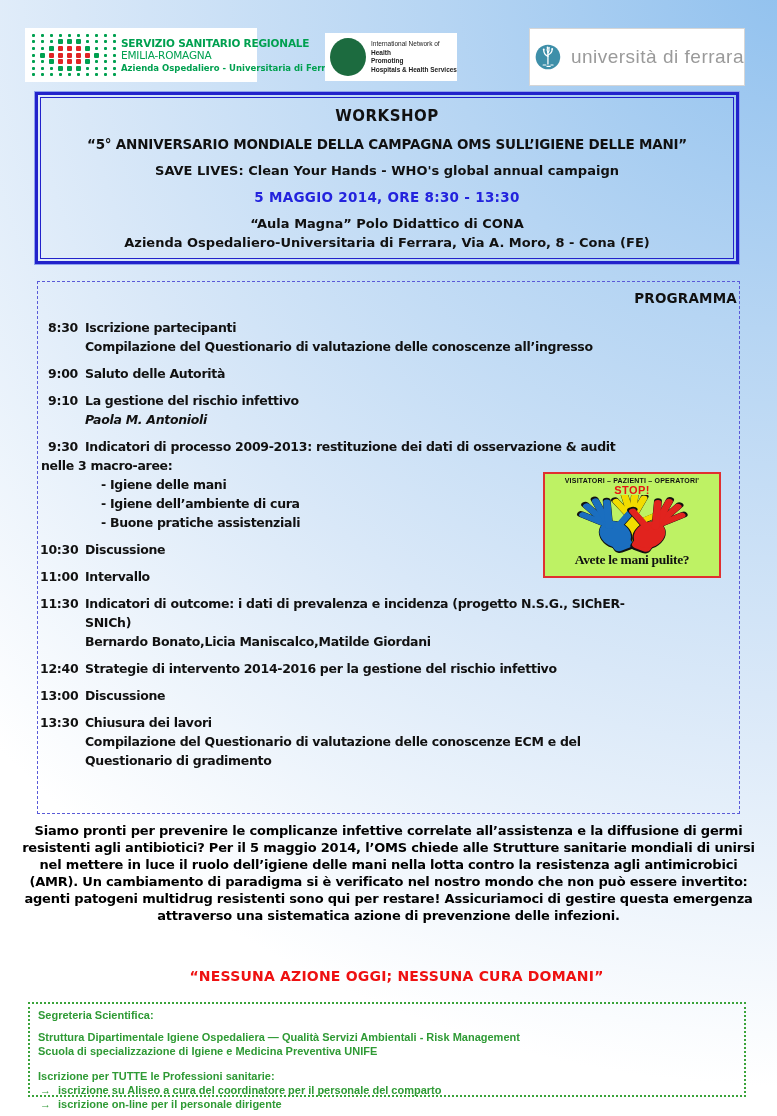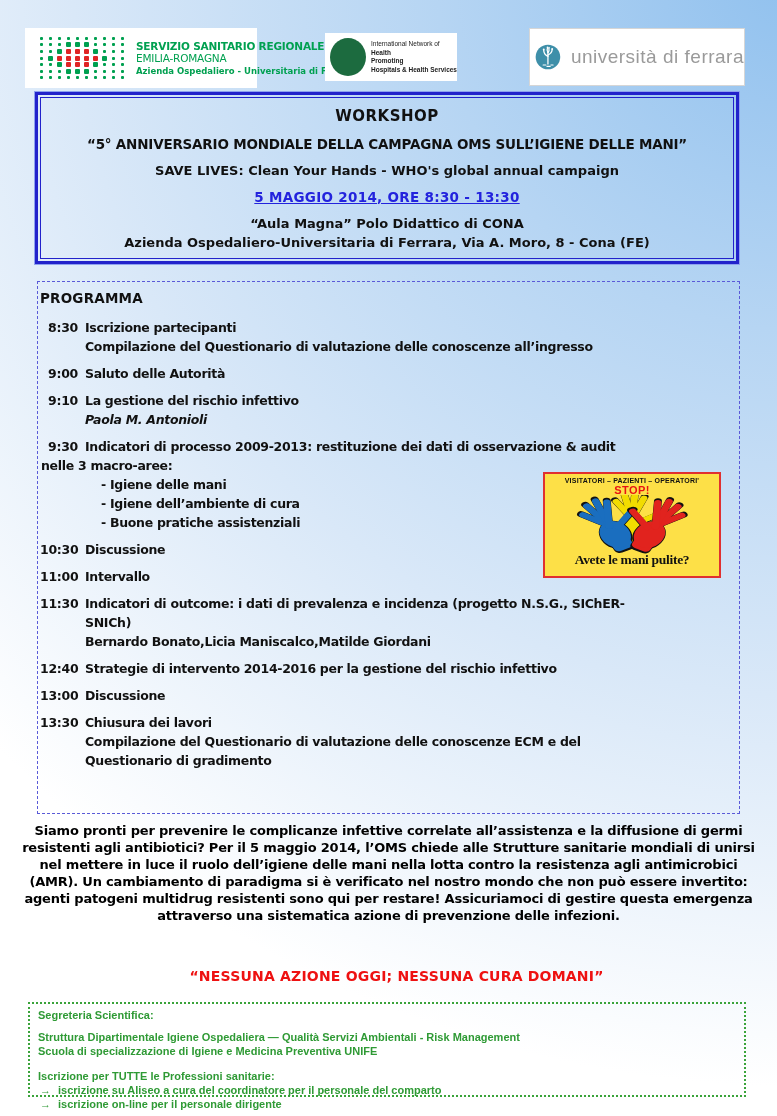--- a/index.html
+++ b/index.html
@@ -4,22 +4,22 @@
 <style>
   html,body{margin:0;padding:0;width:777px;height:1116px;overflow:hidden;}
   body{
     font-family:"DejaVu Sans",sans-serif;
     background:
       radial-gradient(circle at 103% -3%, #8fc0ee 0%, #b6d5f3 26%, #d9e8f8 52%, #ffffff 80%);
   }
   .page{position:relative;width:777px;height:1116px;}
 
   
-  .logo-ssr{position:absolute;left:25px;top:28px;width:232px;height:60px;background:#fff;
-    display:flex;align-items:center;gap:9px;padding-left:12px;box-sizing:border-box;}
+  .logo-ssr{position:absolute;left:25px;top:28px;width:232px;height:54px;background:#fff;
+    display:flex;align-items:center;gap:2px;padding-left:4px;box-sizing:border-box;}
   .matrix{flex:none;}
   .mrow{display:flex;height:6.6px;align-items:center;}
   .dotcell{width:9px;display:flex;justify-content:center;align-items:center;}
   .dotcell i{display:block;border-radius:1px;}
   .d-s{width:3px;height:3px;background:#00a050;}
   .d-g{width:5px;height:5px;background:#00a050;}
   .d-r{width:5px;height:5px;background:#e02424;}
   .ssr-text{color:#00a050;line-height:12px;white-space:nowrap;}
   .ssr-l1{font-size:10.5px;font-weight:bold;letter-spacing:-0.2px;}
   .ssr-l2{font-size:10.5px;letter-spacing:-0.2px;}
@@ -37,41 +37,41 @@
 
   
   .title-box{position:absolute;left:35px;top:92px;width:704px;height:172px;
     border:3px solid #2222cb;box-shadow:0 0 0 1px #8fa2ef;box-sizing:border-box;}
   .title-inner{position:absolute;inset:2px;border:1px solid #2222cb;
     display:flex;flex-direction:column;align-items:center;justify-content:center;
     text-align:center;font-weight:bold;color:#111;}
   .tb-workshop{font-size:15px;margin-bottom:11px;letter-spacing:0.5px;}
   .tb-title{font-size:13.5px;letter-spacing:-0.2px;margin-bottom:11px;white-space:nowrap;}
   .tb-sub{font-size:13px;margin-bottom:11px;}
-  .tb-date{font-size:13.5px;color:#2323dd;margin-bottom:11px;letter-spacing:0.3px;text-decoration:underline;}
+  .tb-date{font-size:13.5px;color:#2323dd;margin-bottom:11px;letter-spacing:0.3px;}
   .tb-venue1{font-size:13px;}
   .tb-venue2{font-size:13px;margin-top:4px;white-space:nowrap;}
 
   
   .program-box{position:absolute;left:37px;top:281px;width:703px;height:533px;
     border:1px dashed #5a5ad8;box-sizing:border-box;padding:6px 2px 0 2px;
     font-size:12.5px;font-weight:bold;color:#111;letter-spacing:-0.3px;}
-  .prog-heading{text-align:left;font-size:13.5px;margin:2px 0 12px 0;letter-spacing:0.2px;}
+  .prog-heading{text-align:right;font-size:13.5px;margin:2px 0 12px 0;letter-spacing:0.2px;}
   .prow{display:flex;margin-top:8px;line-height:19px;white-space:nowrap;}
   .prow .time{flex:none;width:38px;text-align:right;}
   .prow .txt{padding-left:7px;}
   .pline{line-height:19px;white-space:nowrap;}
   .pl-cont{padding-left:45px;}
   .pl-bullet{padding-left:61px;}
   .pl-flush{padding-left:1px;}
   .it{font-style:italic;font-weight:bold;}
 
   
   .stop-card{position:absolute;left:505px;top:190px;width:178px;height:106px;margin:0;
-    background:#fde047;border:2px solid #e03030;box-sizing:border-box;text-align:center;overflow:hidden;}
+    background:#bef264;border:2px solid #e03030;box-sizing:border-box;text-align:center;overflow:hidden;}
   .stop-top{font-family:"Liberation Sans",sans-serif;font-size:7px;font-weight:bold;color:#111;
     letter-spacing:0.2px;margin-top:3px;white-space:nowrap;}
   .stop-word{font-family:"Liberation Sans",sans-serif;font-size:11px;font-weight:bold;color:#e81313;
     letter-spacing:0.4px;line-height:12px;}
   .hands-svg{display:block;margin:-1px auto 0 auto;}
   .stop-caption{font-family:"Liberation Serif",serif;font-size:13.5px;font-weight:bold;color:#111;
     line-height:14px;margin-top:-2px;}
 
   
   .closing{position:absolute;left:20px;top:822px;width:737px;margin:0;text-align:center;

